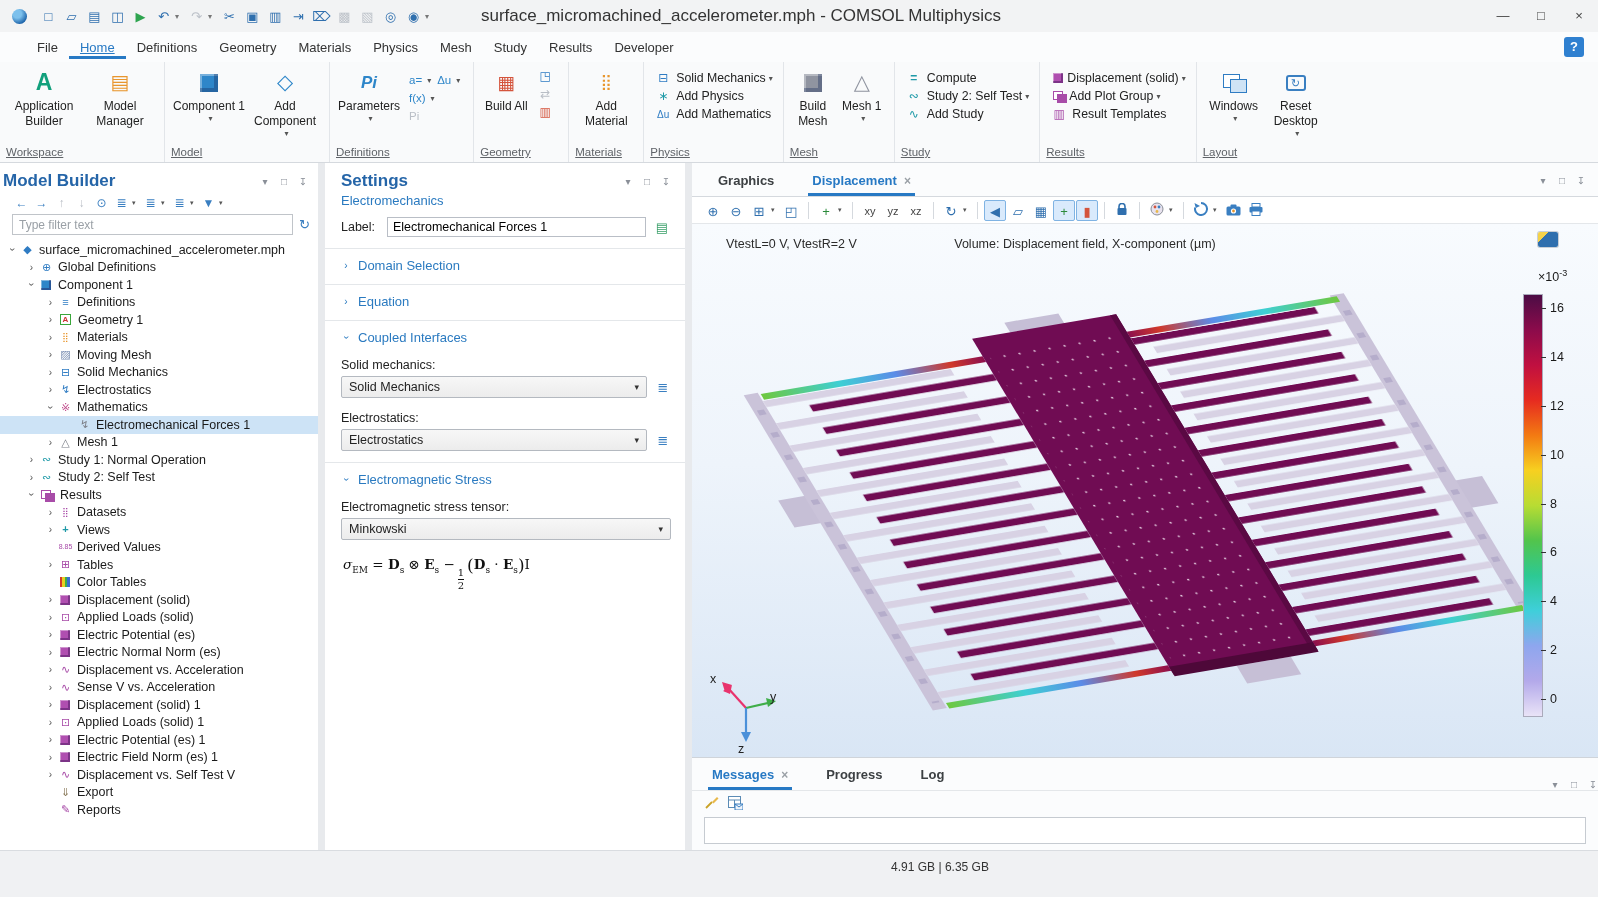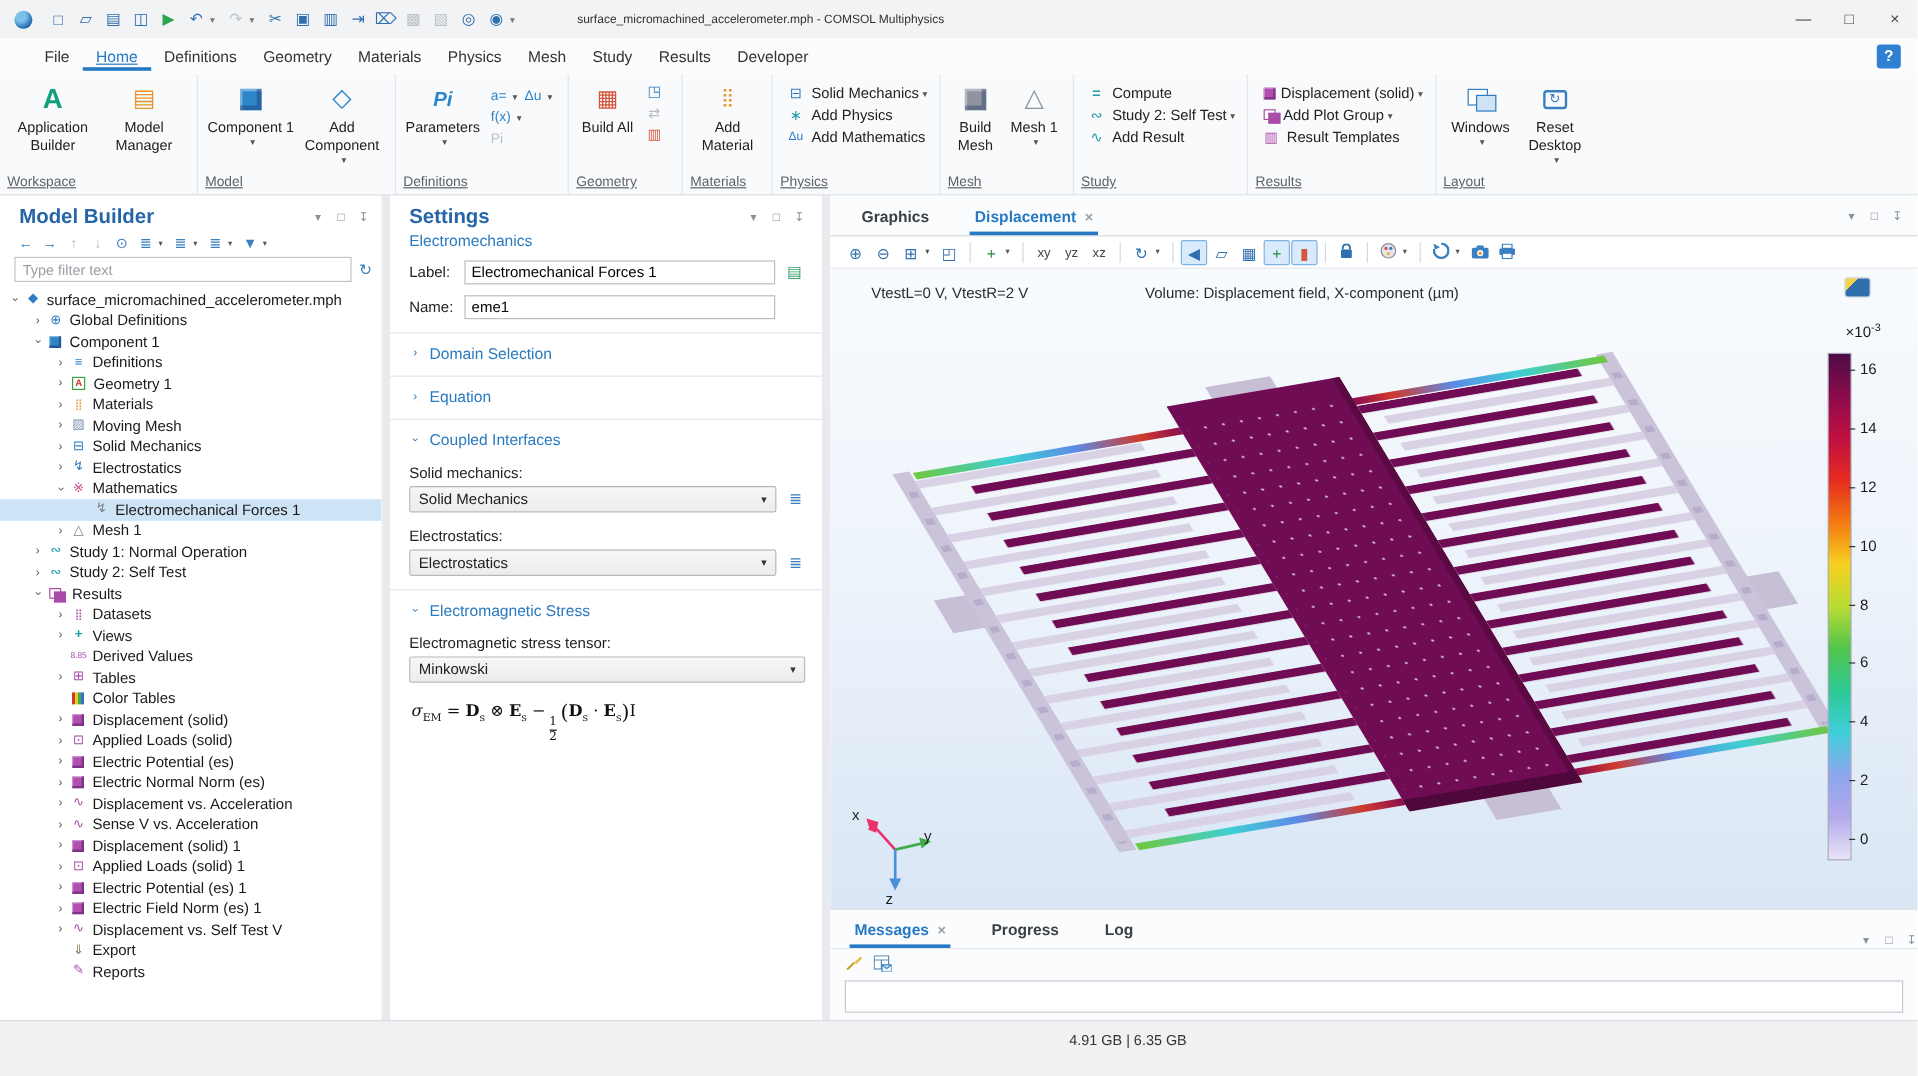--- a/index.html
+++ b/index.html
@@ -6,21 +6,21 @@
   html,body { width:1598px; height:897px; overflow:hidden;
     font-family:"Liberation Sans","DejaVu Sans",sans-serif; font-size:12px; color:#222; background:#fff; }
 
   
   .titlebar { height:32px; background:#f2f3f4; display:flex; align-items:center; padding-left:8px; }
   .logo { width:15px; height:15px; border-radius:50%; flex:none;
     background:radial-gradient(circle at 35% 32%, #7cc0ec 0 30%, #1a61a8 75%); margin:0 10px 0 4px; }
   .qi { width:23px; text-align:center; font-size:13px; color:#2f6fae; flex:none; }
   .qi.green { color:#2ea44f; } .qi.dis { color:#bdc2c9; }
   .qcar { font-size:8px; color:#777; width:10px; }
-  .wtitle { margin-left:46px; font-size:10px; color:#333; white-space:nowrap; }
+  .wtitle { margin-left:46px; font-size:17px; color:#333; white-space:nowrap; }
   .winbtns { margin-left:auto; display:flex; }
   .wb { width:38px; height:32px; text-align:center; line-height:32px; color:#444; font-size:13px; }
 
   
   .menubar { height:30px; background:#fbfcfd; display:flex; align-items:center; padding-left:26px; }
   .mi { padding:5px 11px 4px; font-size:13px; color:#333; }
   .mi.active { color:#2779c4; border-bottom:3px solid #2779c4; padding-bottom:1px;text-decoration:underline; }
   .helpbtn { margin-left:auto; margin-right:14px; width:20px; height:20px; background:#2f80d0; color:#fff;
     border-radius:3px; text-align:center; line-height:20px; font-weight:bold; font-size:13px; }
 
@@ -60,21 +60,21 @@
   .ic-winstack.big { width:22px; height:18px; margin:0; }
   .ic-winstack.big::before { width:15px; height:12px; }
   .ic-winstack.big::after { left:7px; top:5px; width:15px; height:12px; background:#cfe3f5; }
 
   
   .main { height:687px; display:flex; }
   .split { width:7px; background:#e8eaed; flex:none; }
 
   
   .mbpanel { width:318px; flex:none; background:#fff; display:flex; flex-direction:column; }
-  .phead { display:flex; align-items:center; padding:8px 10px 2px 16px; }
+  .phead { display:flex; align-items:center; padding:8px 10px 2px 3px; }
   .ptitle { font-size:17px; font-weight:600; color:#2565a8; }
   .pcorner { display:flex; gap:9px; color:#8a8f98; font-size:10px; margin-left:auto; }
   .pcorner span { width:10px; text-align:center; }
   .mb-tools { display:flex; align-items:center; gap:1px; padding:3px 8px 2px 12px; color:#3a7fc1; }
   .mti { width:19px; text-align:center; font-size:12px; }
   .mti.dis { color:#b9bec6; }
   .mcar { font-size:7px; color:#555; width:8px; }
   .filter { display:flex; align-items:center; margin:2px 8px 4px 12px; }
   .filter input { flex:1; height:21px; border:1px solid #c0c4c9; font-size:12px; padding:0 6px;
     font-family:inherit; color:#333; }
@@ -339,21 +339,21 @@
           <span class="sic c-teal" style="font-weight:bold">=</span>
           <span>Compute</span>
         </div>
         <div class="sr">
           <span class="sic c-teal">∾</span>
           <span>Study 2: Self Test</span>
             <span class="car">▾</span>
         </div>
         <div class="sr">
           <span class="sic c-teal">∿</span>
-          <span>Add Result</span>
+          <span>Add Study</span>
         </div>
       </div>
     </div>
     <div class="rg-cap">Study</div>
   </div>
   <div class="rg">
     <div class="rg-body">
       <div class="sr-col">
         <div class="sr">
           <span class="cube-s purple"></span>
@@ -602,24 +602,20 @@
         <span>▾</span>
         <span>□</span>
         <span>↧</span>
       </span>
     </div>
     <div class="subtitle">Electromechanics</div>
     <div class="frow">
       <span class="flabel">Label:</span>
       <input class="fin" value="Electromechanical Forces 1" style="">
       <span class="fico">▤</span>
-    </div>
-    <div class="frow" style="padding-right:25px">
-      <span class="flabel">Name:</span>
-      <input class="fin" value="eme1" style="">
     </div>
     <div class="sep"></div>
     <div class="shead">
       <span class="schev">›</span>
       <span>Domain Selection</span>
     </div>
     <div class="sep"></div>
     <div class="shead">
       <span class="schev">›</span>
       <span>Equation</span>

